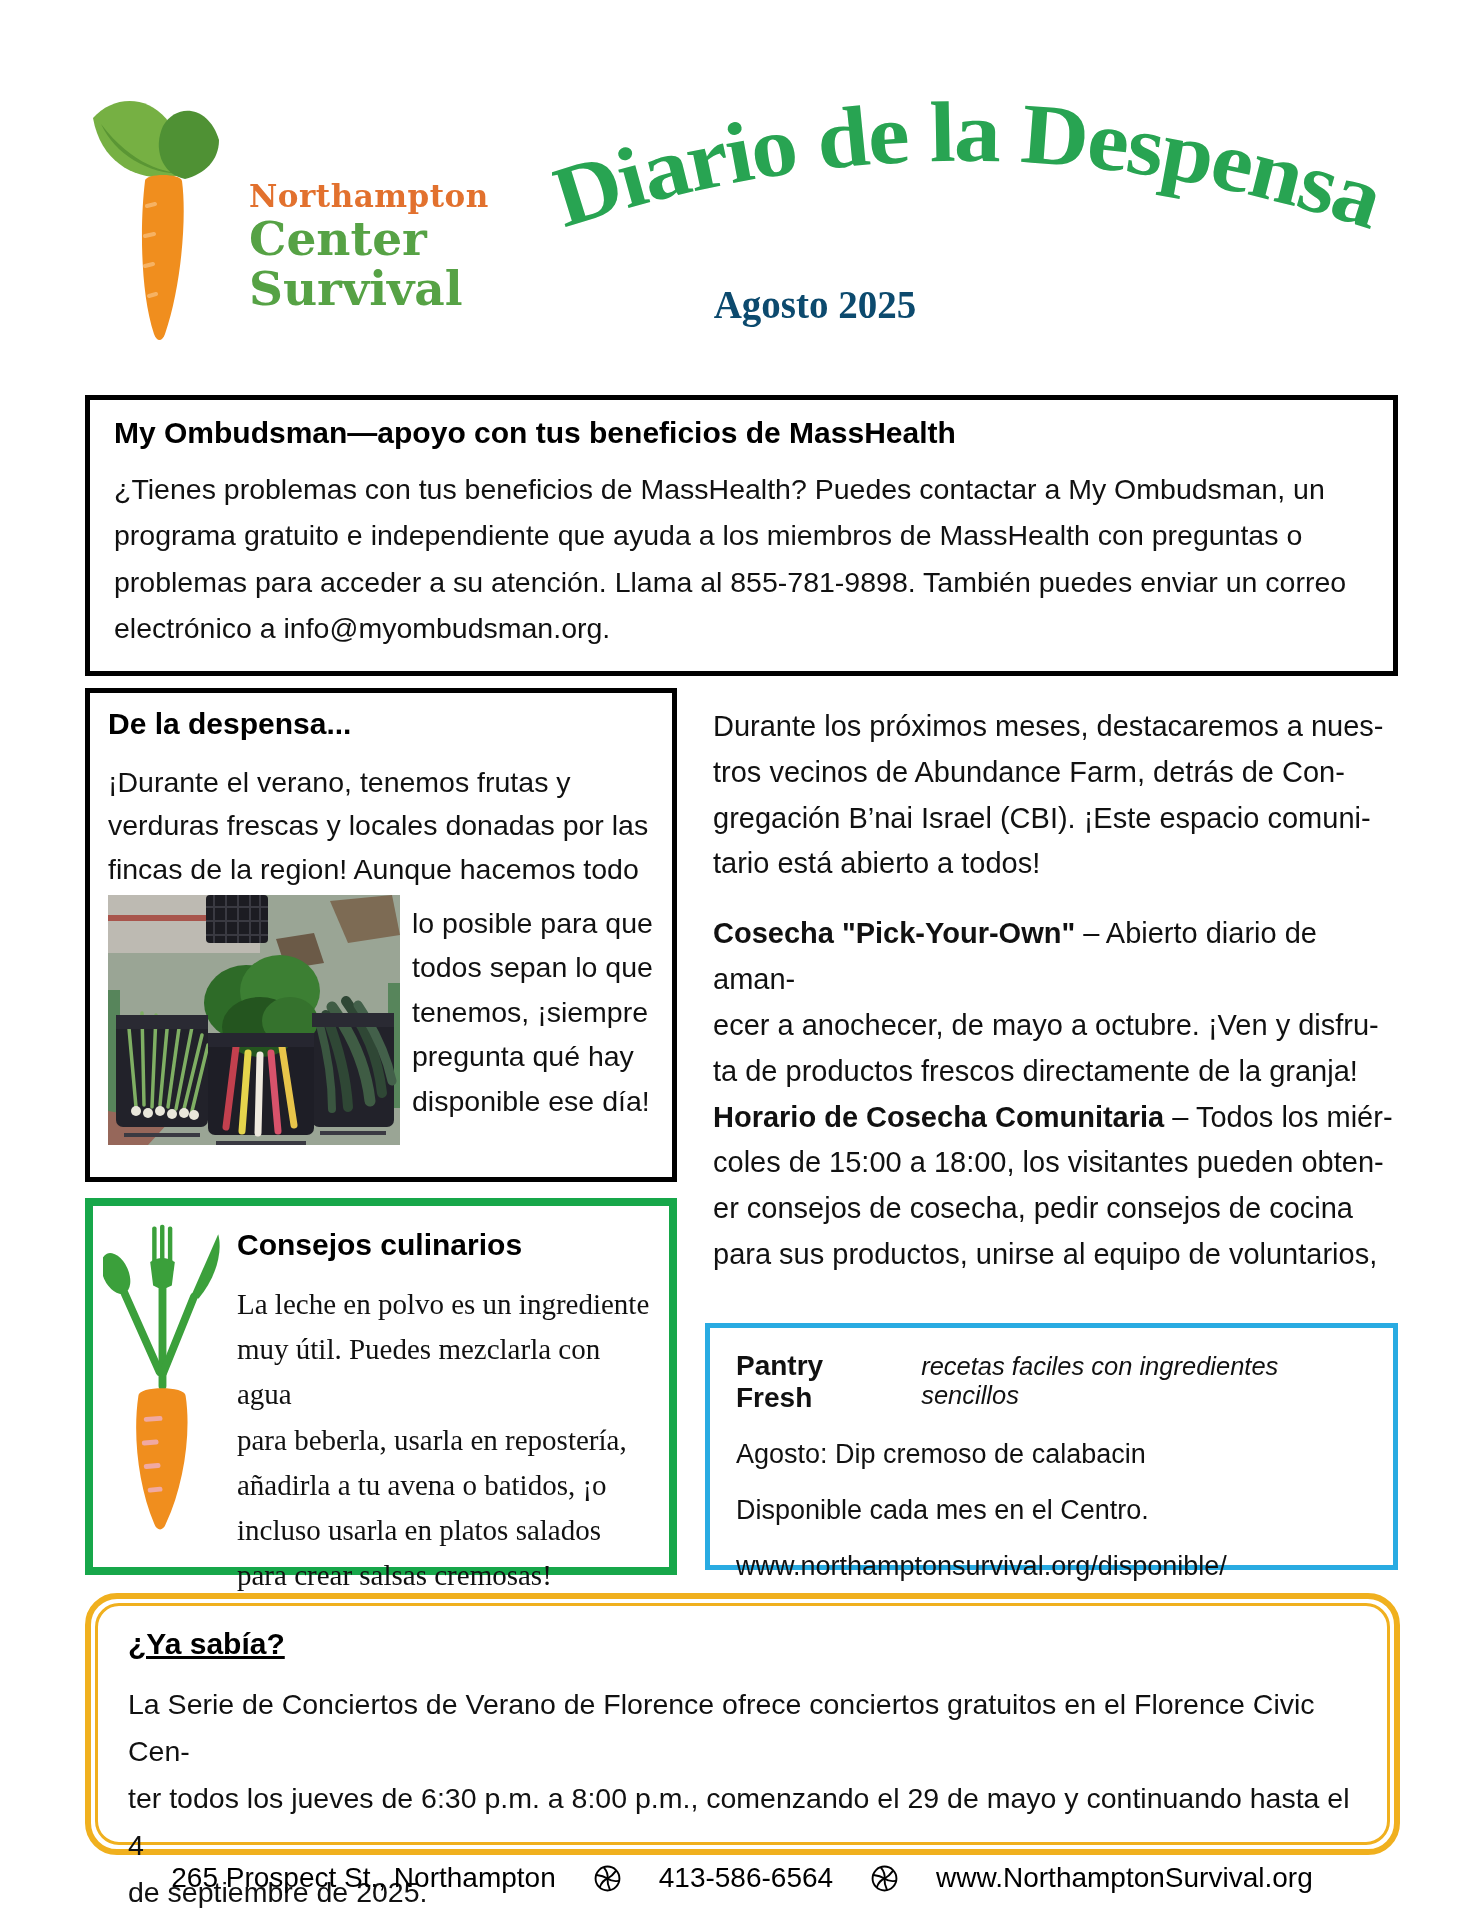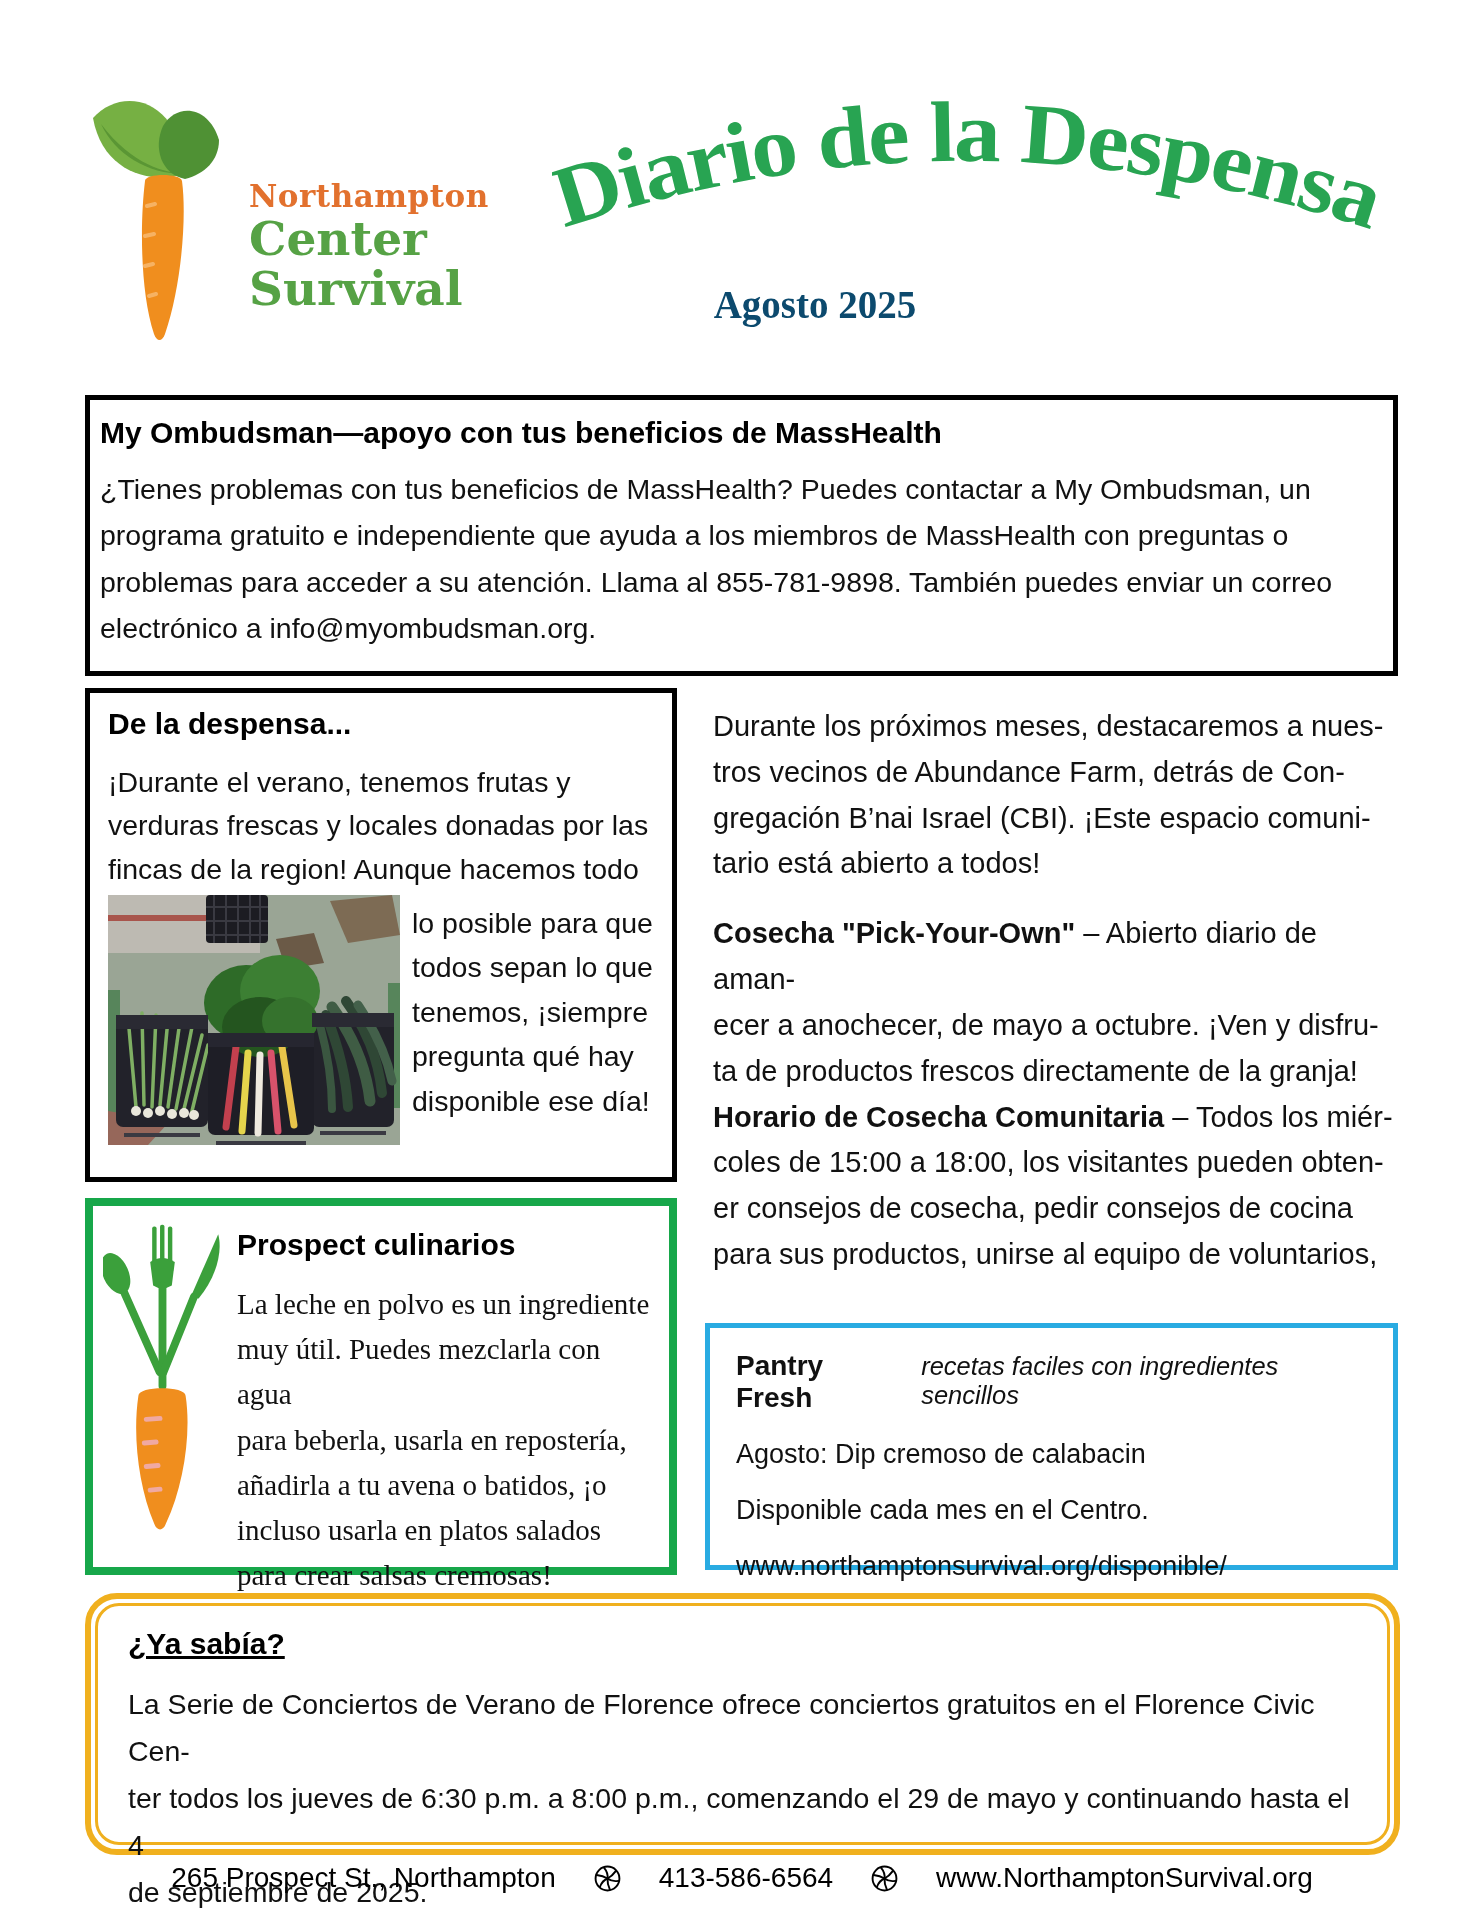--- a/index.html
+++ b/index.html
@@ -20,21 +20,21 @@
     position:absolute; left:690px; top:282px; width:250px; text-align:center;
     font-family:"Liberation Serif", serif; font-weight:700; font-size:39px; color:#0c4a6e;
   }
   
   .pre { white-space:pre-line; }
   h2 { margin:0; font-size:30px; font-weight:700; color:#000; }
   p { margin:0; }
   
   .box-ombudsman {
     position:absolute; left:85px; top:395px; width:1313px; height:281px;
-    border:5px solid #000; padding:16px 10px;
+    border:5px solid #000; padding:16px 24px;
   }
   .box-ombudsman p { margin-top:16px; font-size:28.5px; line-height:1.63; }
   
   .box-despensa {
     position:absolute; left:85px; top:688px; width:592px; height:494px;
     border:5px solid #000; padding:14px 18px 10px 18px;
   }
   .box-despensa .intro { margin-top:20px; font-size:28.5px; line-height:1.52; }
   .despensa-row { display:flex; margin-top:4px; }
   .veg-photo { width:292px; height:250px; flex:0 0 auto; }
@@ -232,21 +232,21 @@
 
       <path d="M36 176 C36 166 84 166 84 176 C90 214 82 268 64 306 C61 314 55 314 52 306 C36 268 30 216 36 176 Z" fill="#F08E1E"></path>
       <g stroke="#F0A9A2" stroke-width="5" stroke-linecap="round">
         <path d="M44 200 L58 199"></path>
         <path d="M42 224 L54 223"></path>
         <path d="M44 248 L56 247"></path>
         <path d="M48 272 L58 271"></path>
       </g>
     </svg>
     <div class="tips-col">
-      <h2>Prospect culinarios</h2>
+      <h2>Consejos culinarios</h2>
       <p class="pre">La leche en polvo es un ingrediente
 muy útil. Puedes mezclarla con agua
 para beberla, usarla en repostería,
 añadirla a tu avena o batidos, ¡o
 incluso usarla en platos salados
 para crear salsas cremosas!</p>
     </div>
   </div>
 
   <div class="box-pantryfresh">

